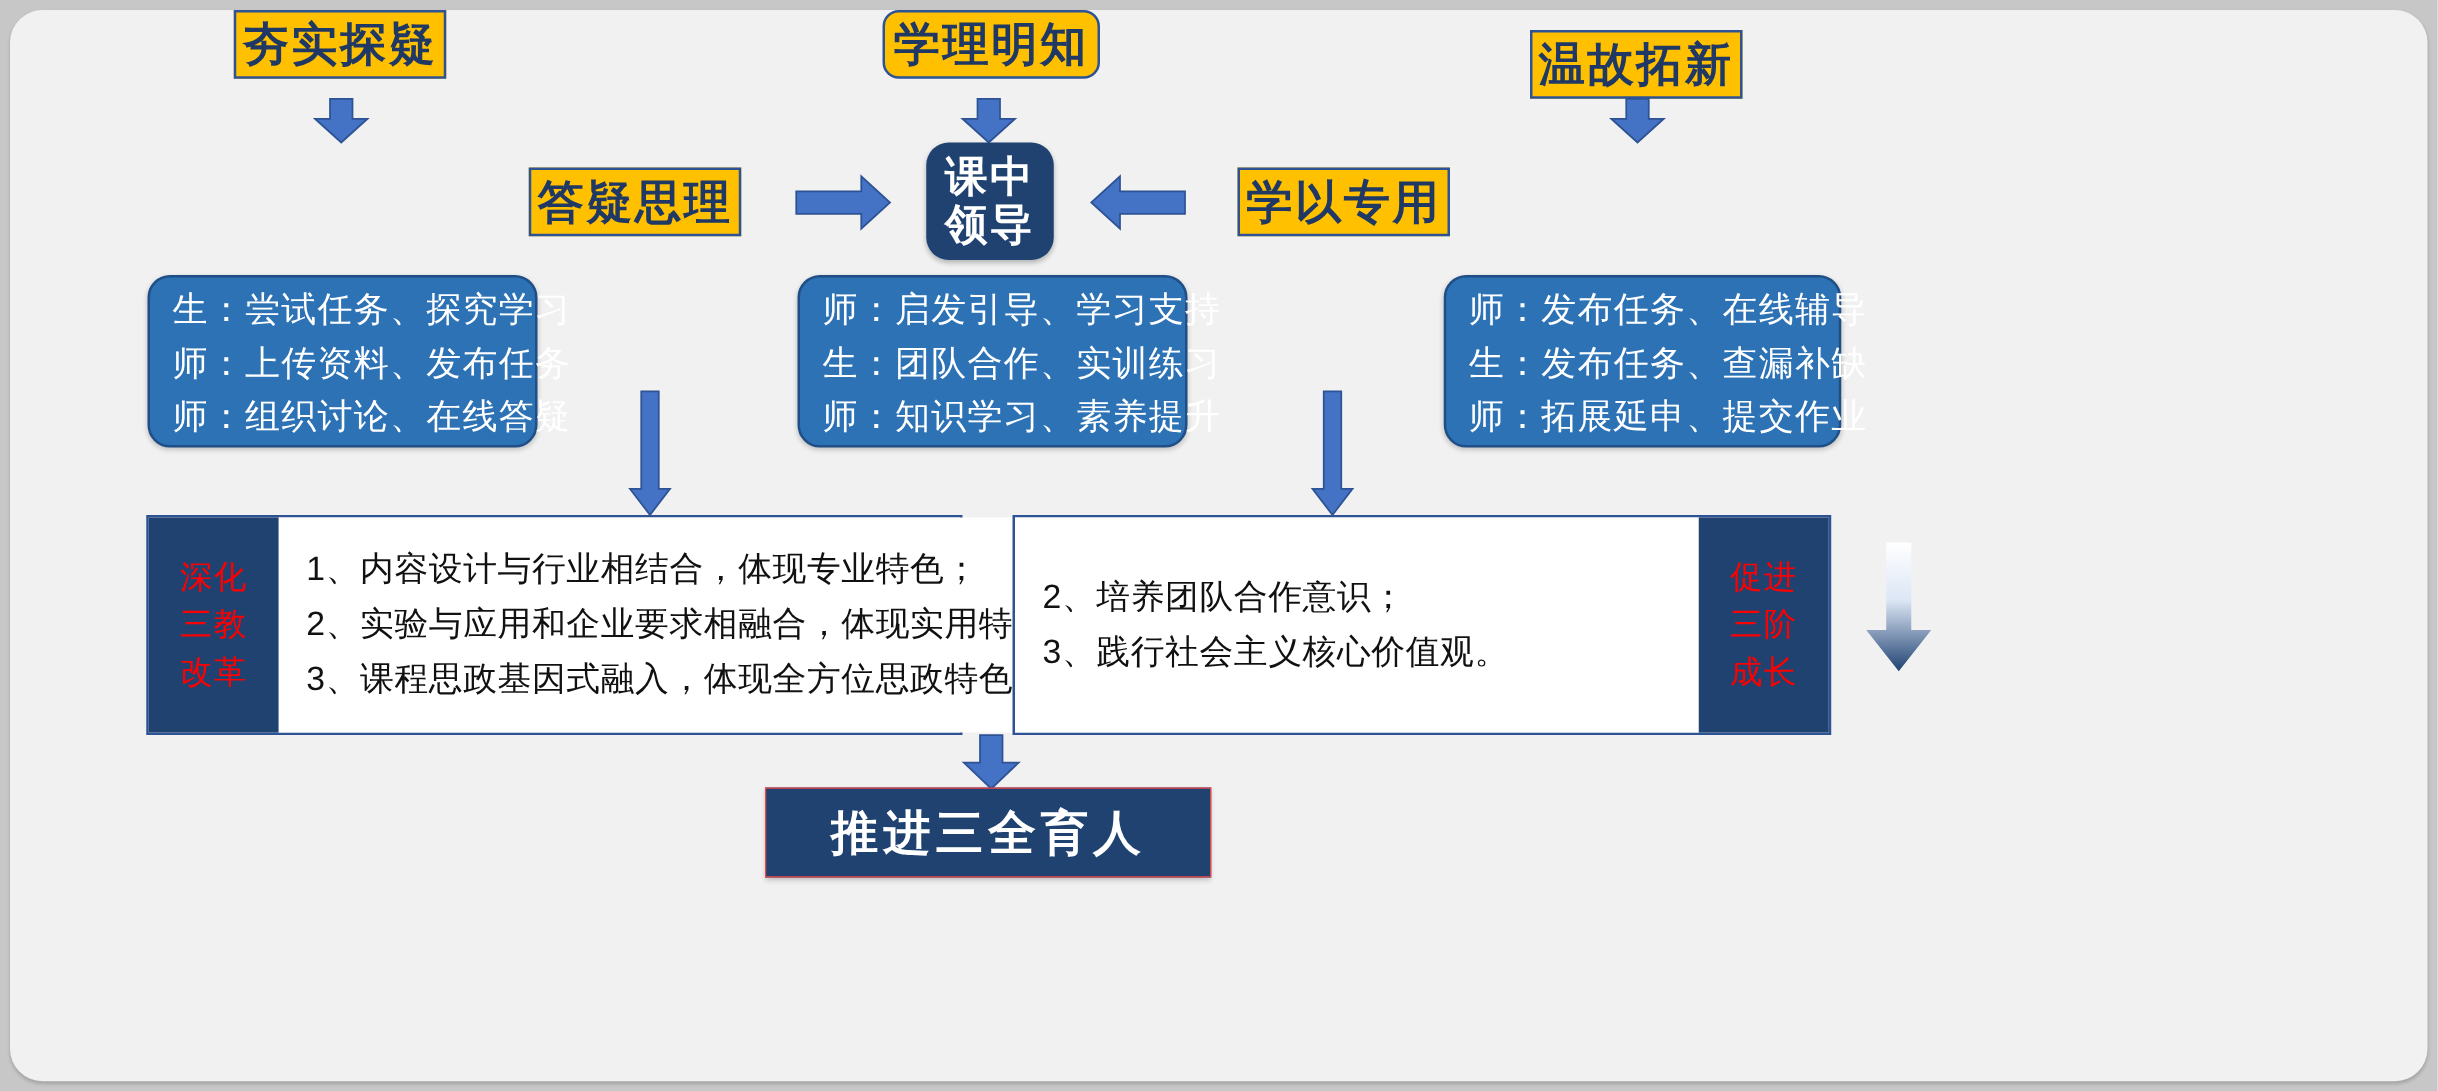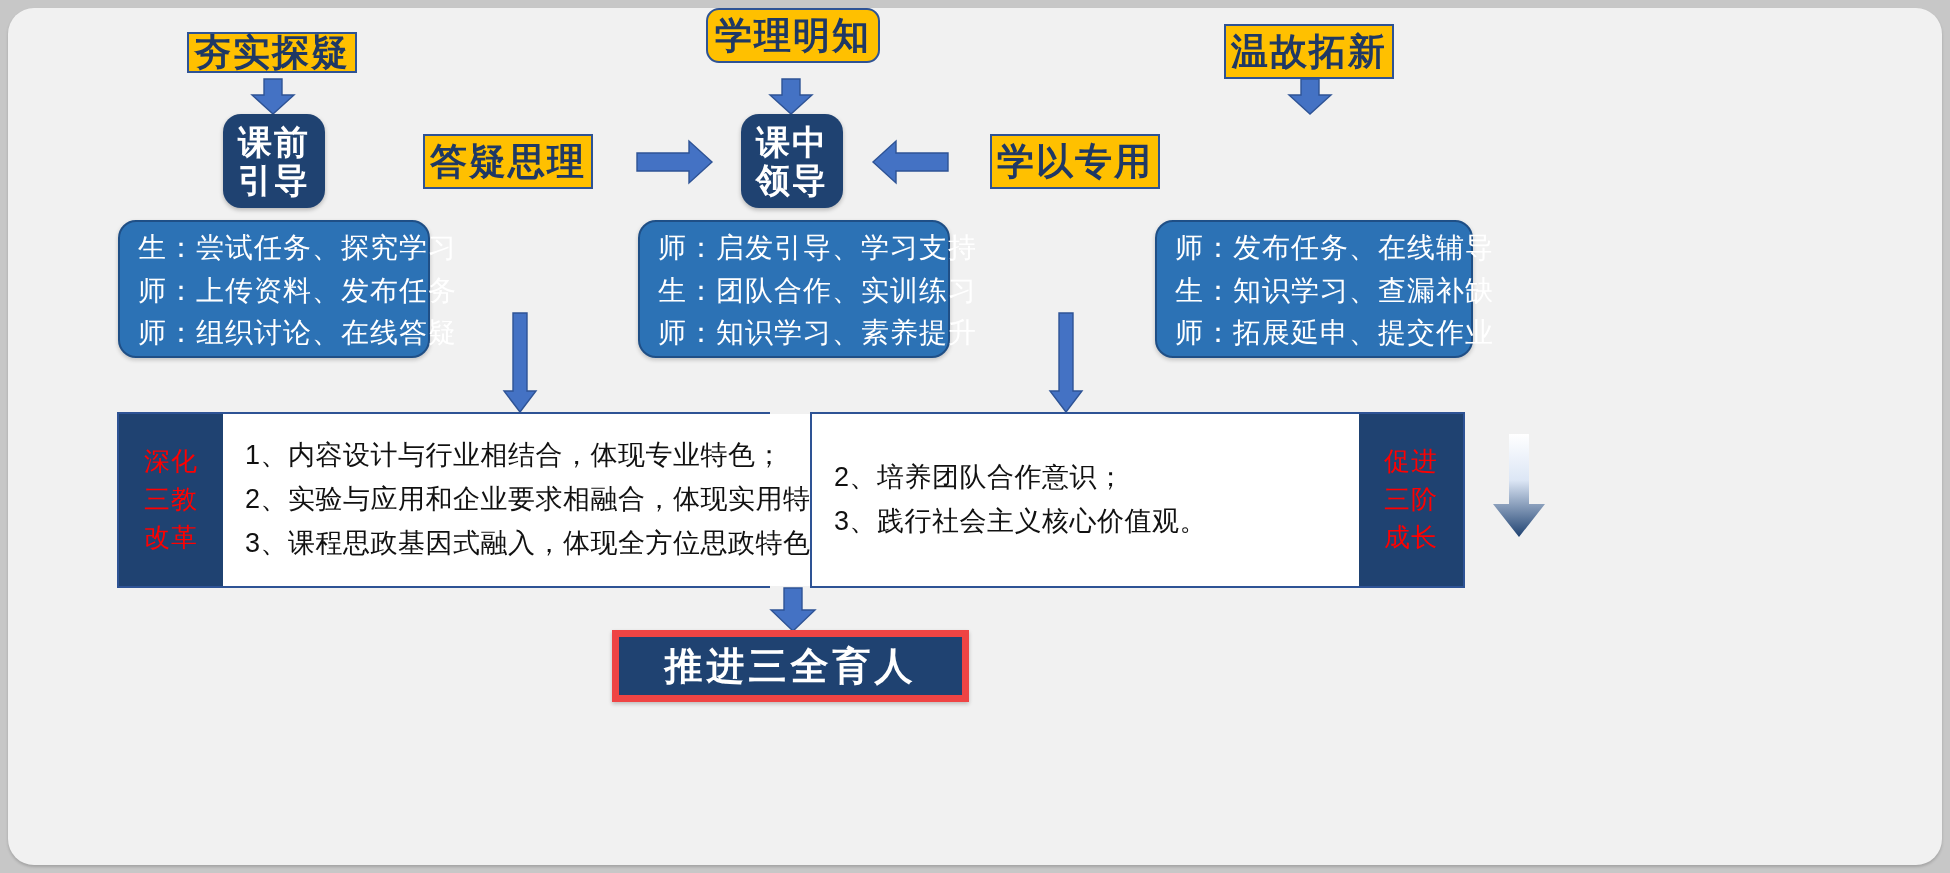--- a/index.html
+++ b/index.html
@@ -105,49 +105,45 @@
     font-size:27px;
     line-height:1.62;
     white-space:nowrap;
     letter-spacing:0.5px;
   }
 
   
   .finalbox{
     position:absolute;
     background:#1f4271;
-    border:7px solid #ef4444;
+    border:1px solid #ef4444;
     color:#ffffff;
     font-size:38px;
     font-weight:bold;
     letter-spacing:4px;
     display:flex;align-items:center;justify-content:center;
     box-sizing:border-box;
     box-shadow:0 2px 4px rgba(0,0,0,.22);
   }
 </style>
 </head>
 <body>
 
 <div id="canvas">
 
-  <div class="banner" style="left:179px;top:24px;width:170px;height:41px;">
+  <div class="banner" style="left:179px;top:0;width:170px;height:55px;">
     <span>夯实探疑</span>
   </div>
 
   <div class="arrow" style="left:243px;top:71px;width:44px;height:36px;">
     <svg width="44" height="36" viewBox="0 0 44 36">
       <polygon points="13,0 31,0 31,16 43,16 22,35 1,16 13,16" fill="#4472c4" stroke="#2e5395" stroke-width="1.4"></polygon>
     </svg>
   </div>
 
-  <div class="stage" style="left:215px;top:106px;width:102px;height:94px;">
-    <span>课前</span>
-    <span>引导</span>
-  </div>
 
   <div class="infobox" style="left:110px;top:212px;width:312px;height:138px;">
     <div class="line">生：尝试任务、探究学习</div>
     <div class="line">师：上传资料、发布任务</div>
     <div class="line">师：组织讨论、在线答疑</div>
   </div>
 
   <div class="banner" style="left:415px;top:126px;width:170px;height:55px;">
     <span>答疑思理</span>
   </div>
@@ -195,21 +191,21 @@
 
   <div class="arrow" style="left:1280px;top:71px;width:44px;height:36px;">
     <svg width="44" height="36" viewBox="0 0 44 36">
       <polygon points="13,0 31,0 31,16 43,16 22,35 1,16 13,16" fill="#4472c4" stroke="#2e5395" stroke-width="1.4"></polygon>
     </svg>
   </div>
 
 
   <div class="infobox" style="left:1147px;top:212px;width:318px;height:138px;">
     <div class="line">师：发布任务、在线辅导</div>
-    <div class="line">生：知识学习、查漏补缺</div>
+    <div class="line">生：发布任务、查漏补缺</div>
     <div class="line">师：拓展延申、提交作业</div>
   </div>
 
   <div class="arrow" style="left:495px;top:305px;width:34px;height:100px;">
     <svg width="34" height="100" viewBox="0 0 34 100">
       <polygon points="10,0 24,0 24,78 33,78 17,99 1,78 10,78" fill="#4472c4" stroke="#2e5395" stroke-width="1.4"></polygon>
     </svg>
   </div>
 
   <div class="arrow" style="left:1041px;top:305px;width:34px;height:100px;">

